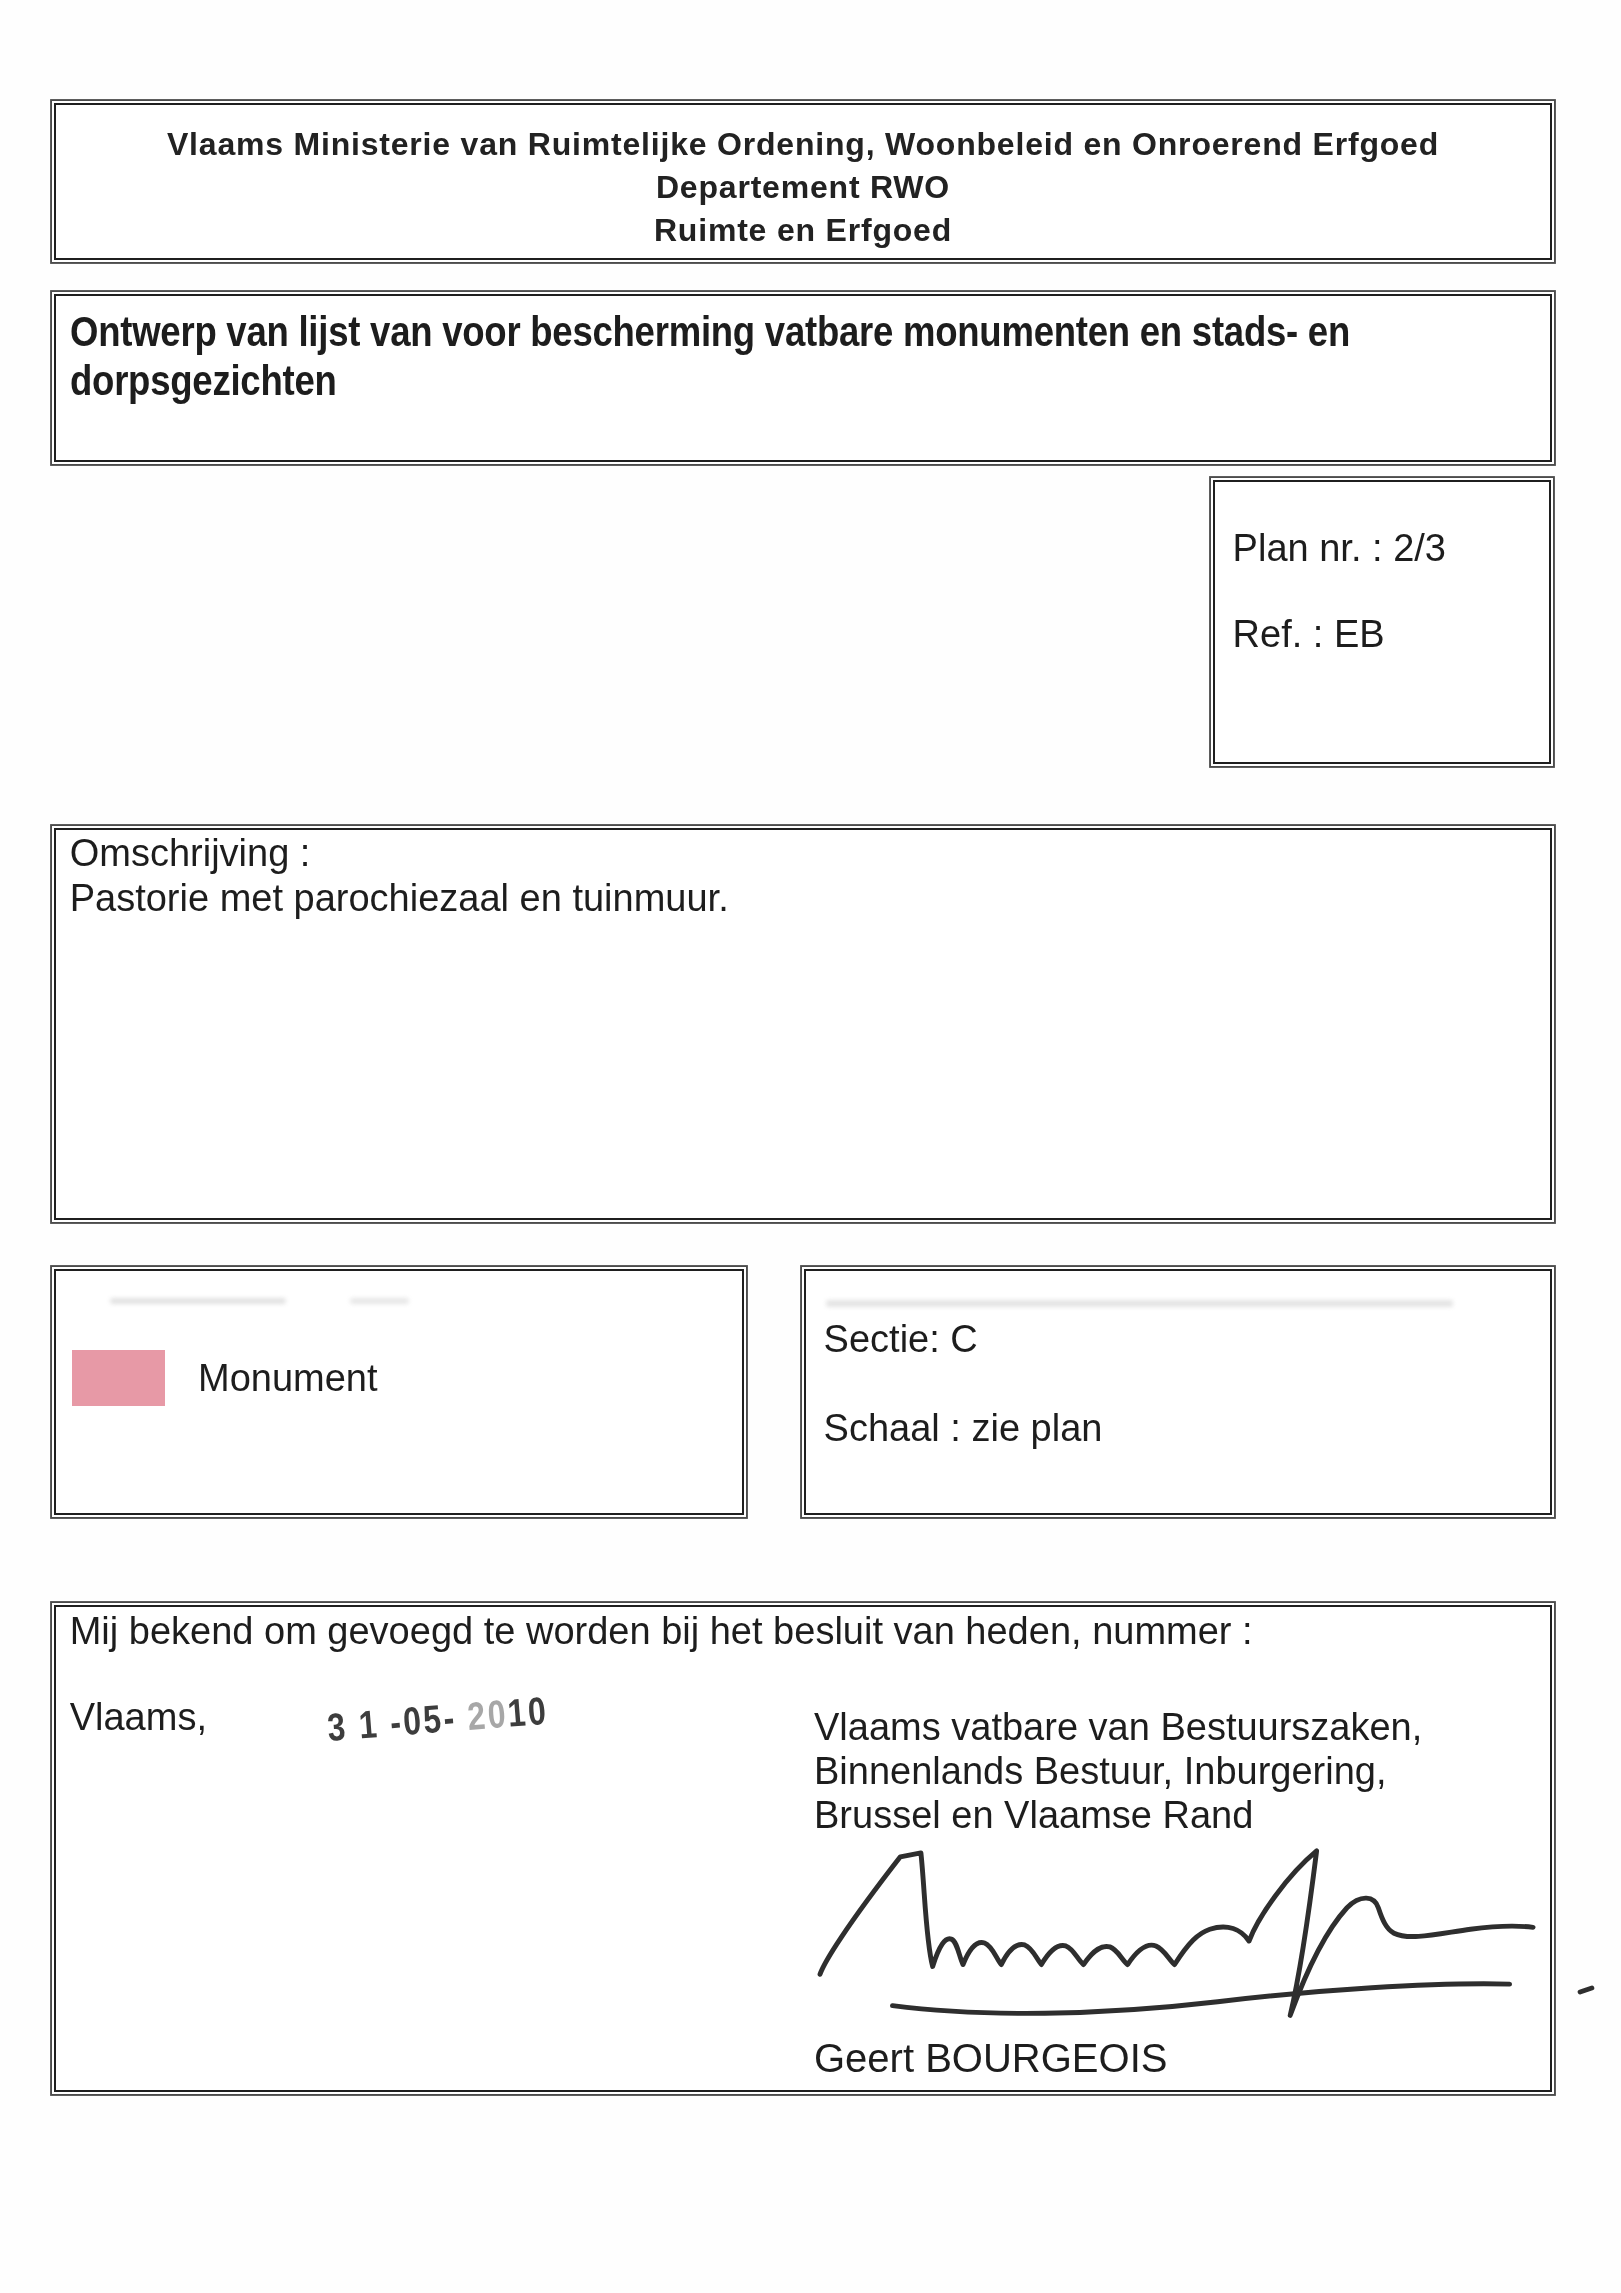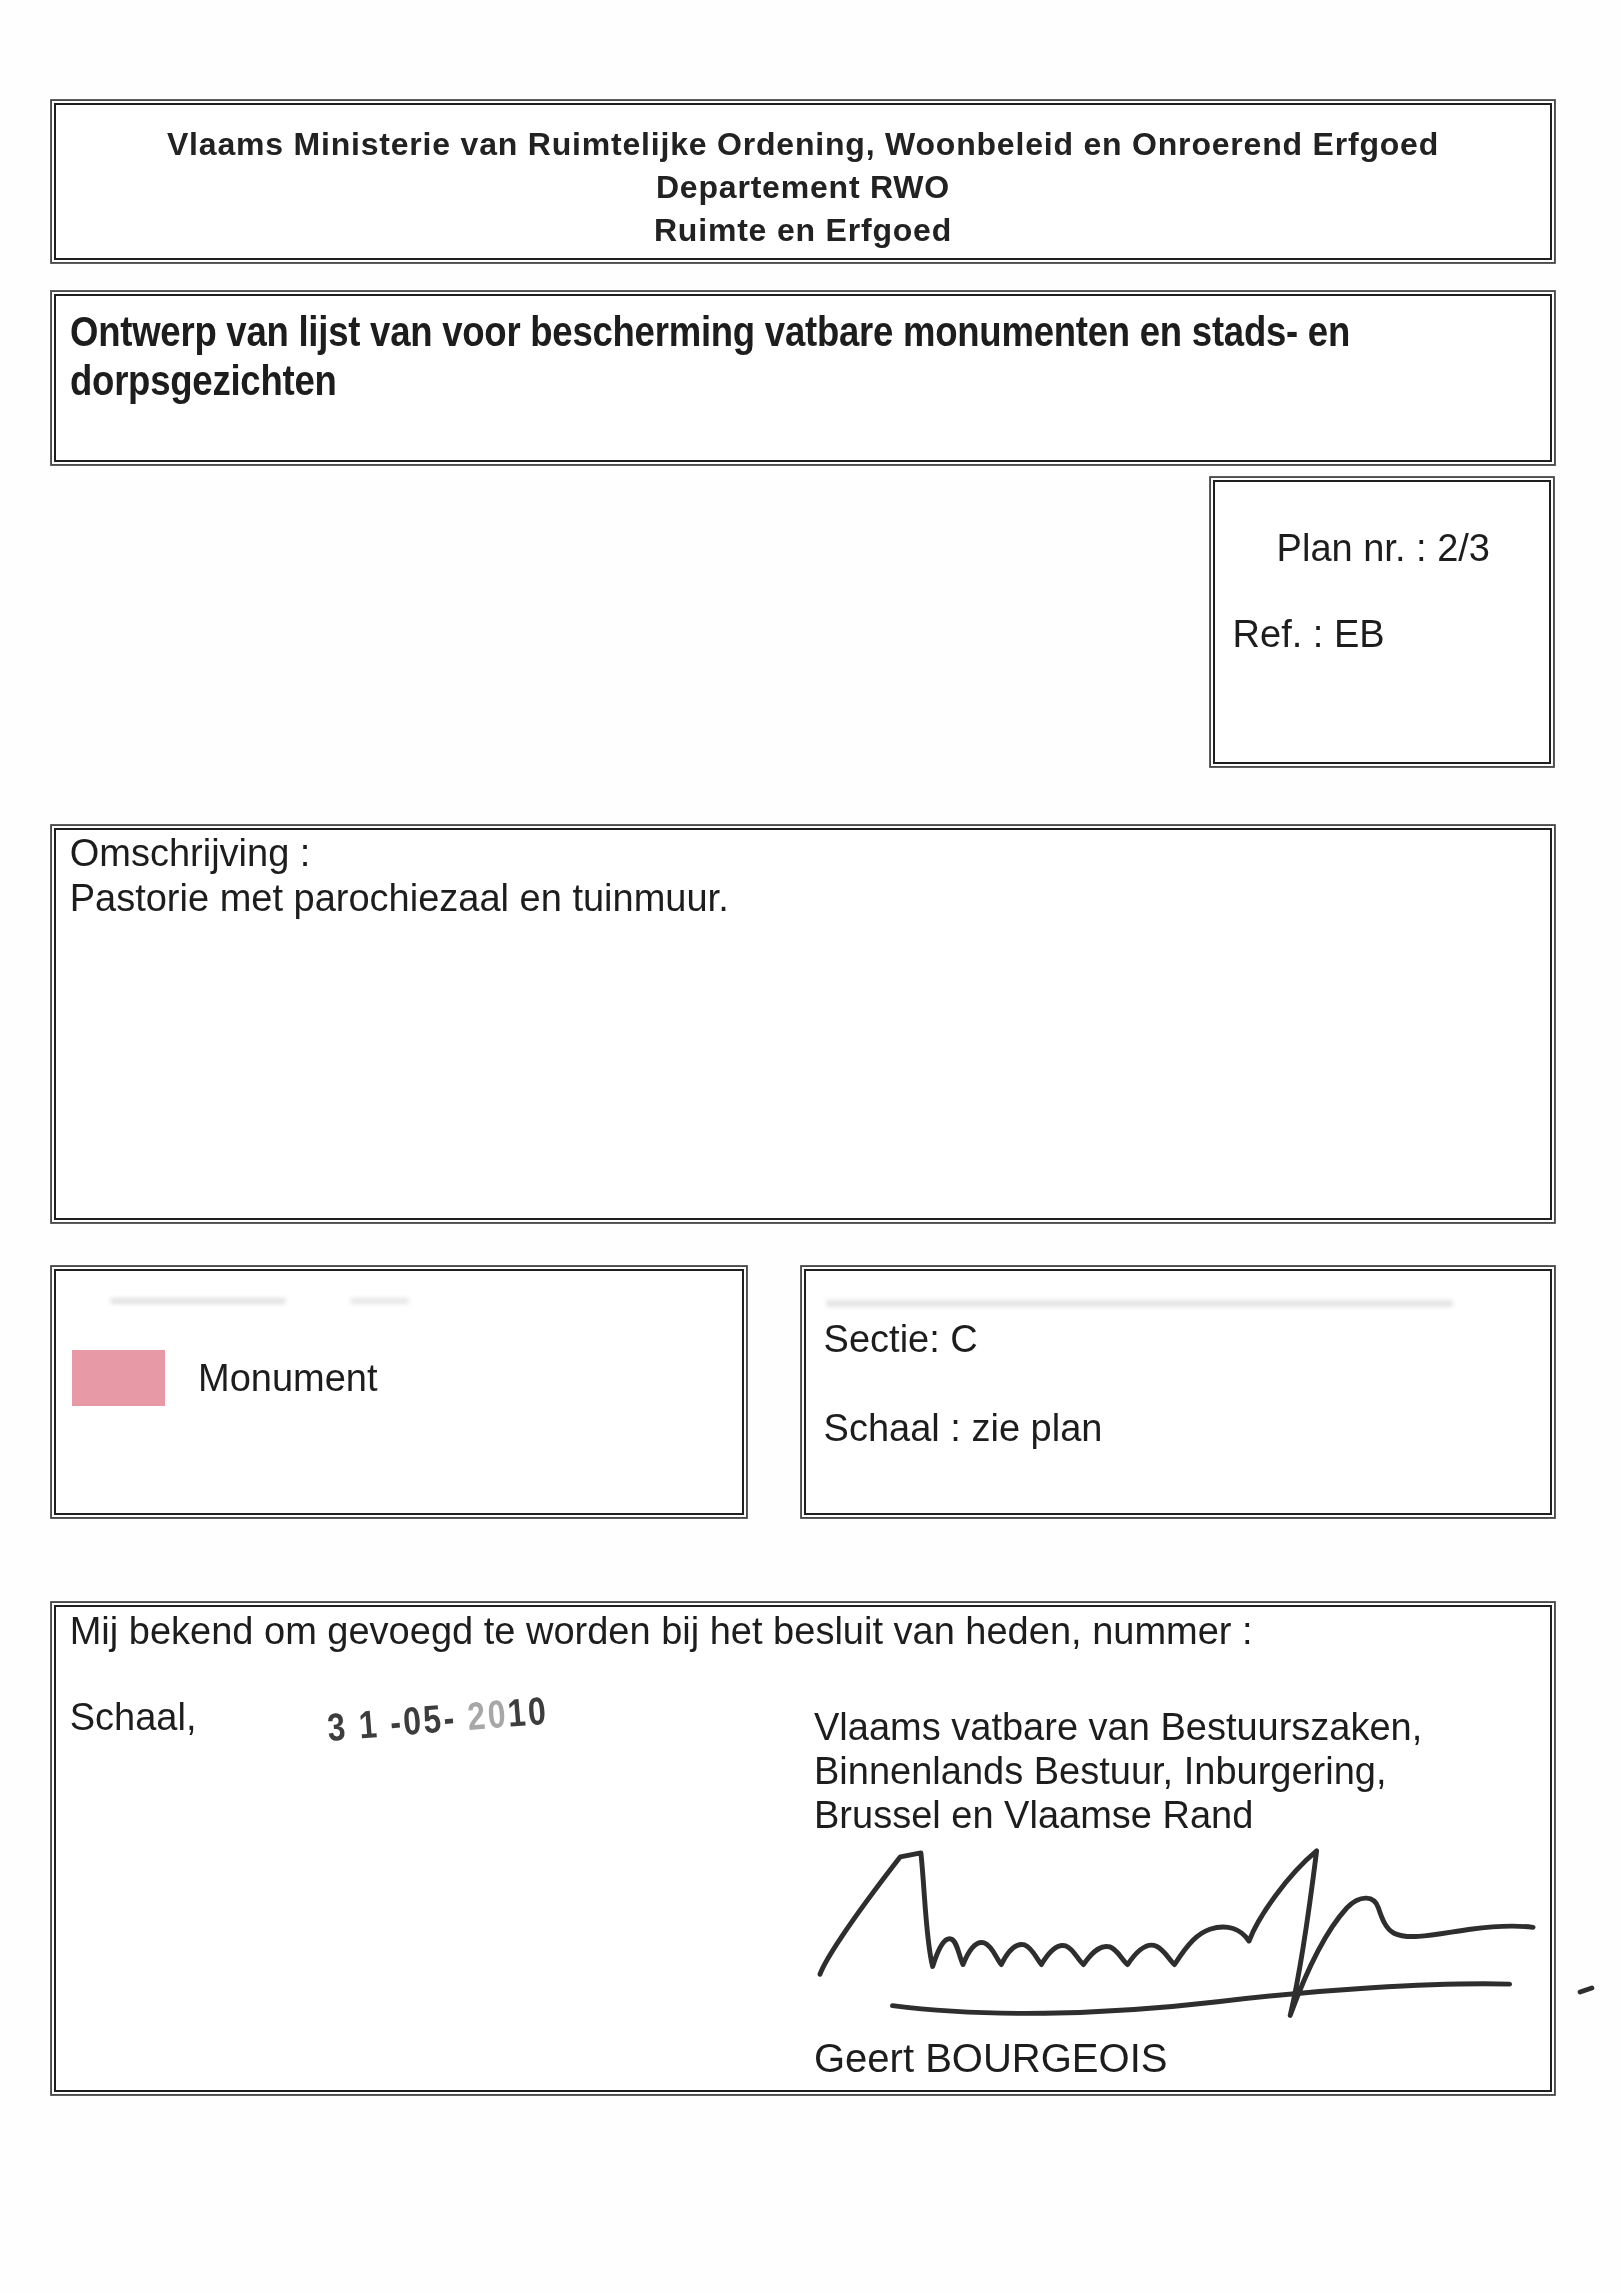--- a/index.html
+++ b/index.html
@@ -48,21 +48,21 @@
     </div>
   </div>
 
   <div class="bx" style="left:54px;top:294px;width:1498px;height:168px;">
     <div class="t ttl" style="left:13.7px;top:13.7px;">Ontwerp van lijst van voor bescherming vatbare monumenten en stads- en</div>
     <div class="t ttl" style="left:13.7px;top:63px;">dorpsgezichten</div>
   </div>
 
 
   <div class="bx" style="left:1213px;top:480px;width:338px;height:284px;">
-    <div class="t" style="left:17.6px;top:47px;margin-left:44px;">Plan nr. : 2/3</div>
+    <div class="t" style="left:17.6px;top:47px;">Plan nr. : 2/3</div>
     <div class="t" style="left:17.6px;top:133px;">Ref. : EB</div>
   </div>
 
   <div class="bx" style="left:54px;top:828px;width:1498px;height:392px;">
     <div class="t" style="left:13.7px;top:3.9px;">Omschrijving :</div>
     <div class="t" style="left:13.7px;top:49px;">Pastorie met parochiezaal en tuinmuur.</div>
   </div>
 
   <div class="bx" style="left:54px;top:1269px;width:690px;height:246px;">
     <div class="smudge" style="left:54px;top:26.5px;width:176px;height:6.9px;opacity:.30;"></div>
@@ -72,21 +72,21 @@
   </div>
 
   <div class="bx" style="left:804px;top:1269px;width:748px;height:246px;">
     <div class="smudge" style="left:19.6px;top:29px;width:627px;height:6.9px;opacity:.28;"></div>
     <div class="t" style="left:17.6px;top:49px;">Sectie: C</div>
     <div class="t" style="left:17.6px;top:138px;text-align:right;">Schaal : zie plan</div>
   </div>
 
   <div class="bx" style="left:54px;top:1605px;width:1498px;height:487px;">
     <div class="t" style="left:13.7px;top:4.9px;">Mij bekend om gevoegd te worden bij het besluit van heden, nummer :</div>
-    <div class="t" style="left:13.7px;top:91px;">Schaal,</div>
+    <div class="t" style="left:13.7px;top:91px;">Vlaams,</div>
 
     <div class="stamp">
       <span>3 1 -05-</span><span style="margin-left:13.7px;" class="faint">20</span><span>10</span>
     </div>
 
     <div class="minister">
       <div>Vlaams vatbare van Bestuurszaken,</div>
       <div>Binnenlands Bestuur, Inburgering,</div>
       <div>Brussel en Vlaamse Rand</div>
     </div>

